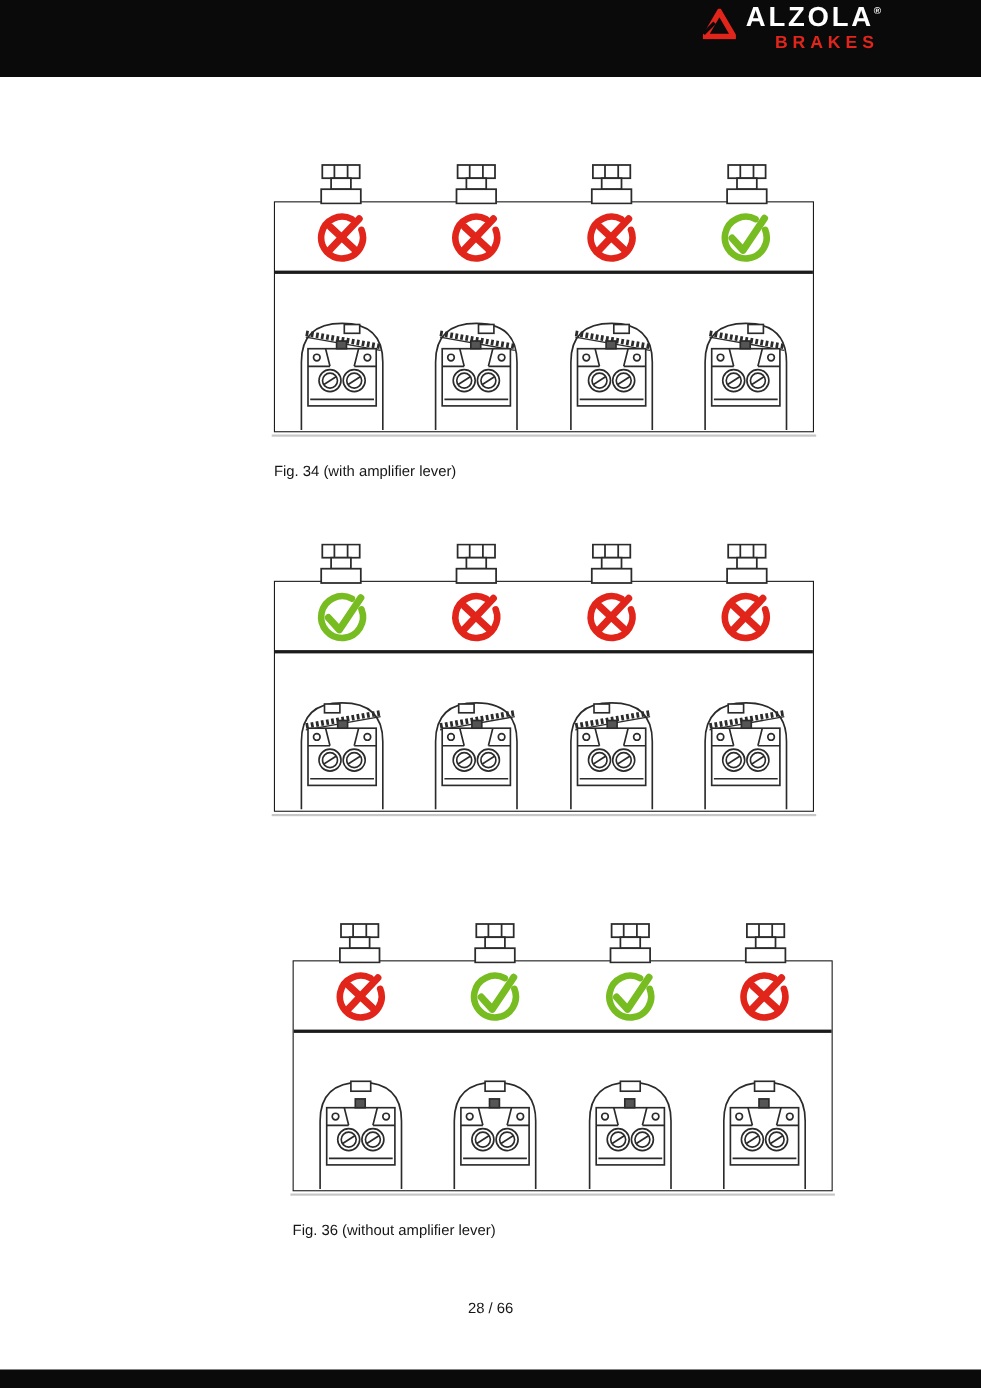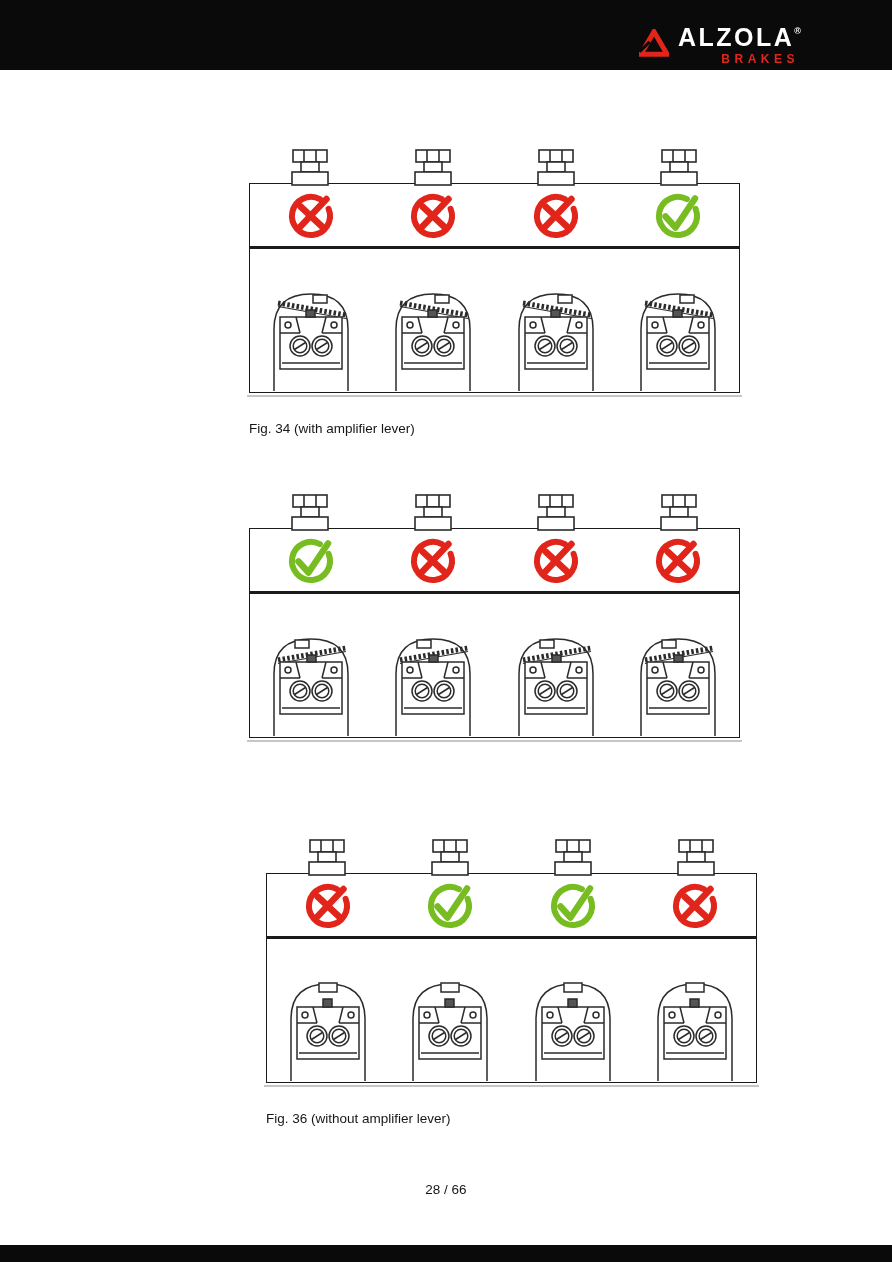--- a/index.html
+++ b/index.html
@@ -3,26 +3,26 @@
 <meta charset="utf-8">
 <style>
   html,body{margin:0;padding:0;background:#e8e8e8;}
   .page{
     position:relative;width:892px;height:1262px;background:#ffffff;
     font-family:"Liberation Sans",sans-serif;overflow:hidden;margin:0 auto;
   }
   
   .header-bar{position:absolute;top:0;left:0;width:892px;height:70px;background:#0a0a0a;}
   .footer-bar{position:absolute;bottom:0;left:0;width:892px;height:17px;background:#0a0a0a;}
-  .brand{position:absolute;top:24px;right:91px;display:flex;align-items:flex-start;}
+  .brand{position:absolute;top:3px;right:91px;display:flex;align-items:flex-start;}
   .brand-triangle{margin-top:5px;margin-right:9px;}
   .brand-text-col{display:flex;flex-direction:column;align-items:flex-end;}
   .brand-name{color:#ffffff;font-size:25px;font-weight:bold;letter-spacing:2.5px;line-height:26px;white-space:nowrap;}
   .brand-reg{font-size:9px;vertical-align:top;position:relative;top:-6px;letter-spacing:0;}
-  .brand-tagline{color:var(--red);font-size:12px;font-weight:bold;letter-spacing:4.5px;margin-top:2px;margin-right:2px;}
+  .brand-tagline{color:var(--red);font-size:16px;font-weight:bold;letter-spacing:4.5px;margin-top:2px;margin-right:2px;}
   
   .figure{position:absolute;left:249px;width:491px;}
   .fig-34{top:148px;} .fig-35{top:493px;} .fig-36{top:838px;margin-left:17px;}
   .bolt-row{height:35px;display:flex;position:relative;z-index:2;}
   .col{flex:1;display:flex;justify-content:center;align-items:flex-end;}
   .bolt-row svg{transform:translateY(3px);}
   .block{position:relative;border:1.5px solid #1b1b1b;height:210px;box-sizing:border-box;background:#fff;}
   .block::after{content:"";position:absolute;left:-3px;right:-3px;bottom:-5px;height:2px;background:#c6c6c6;}
   .status-band{height:62px;border-bottom:3px solid #1b1b1b;display:flex;align-items:center;}
   .status-band .col{align-items:center;}

